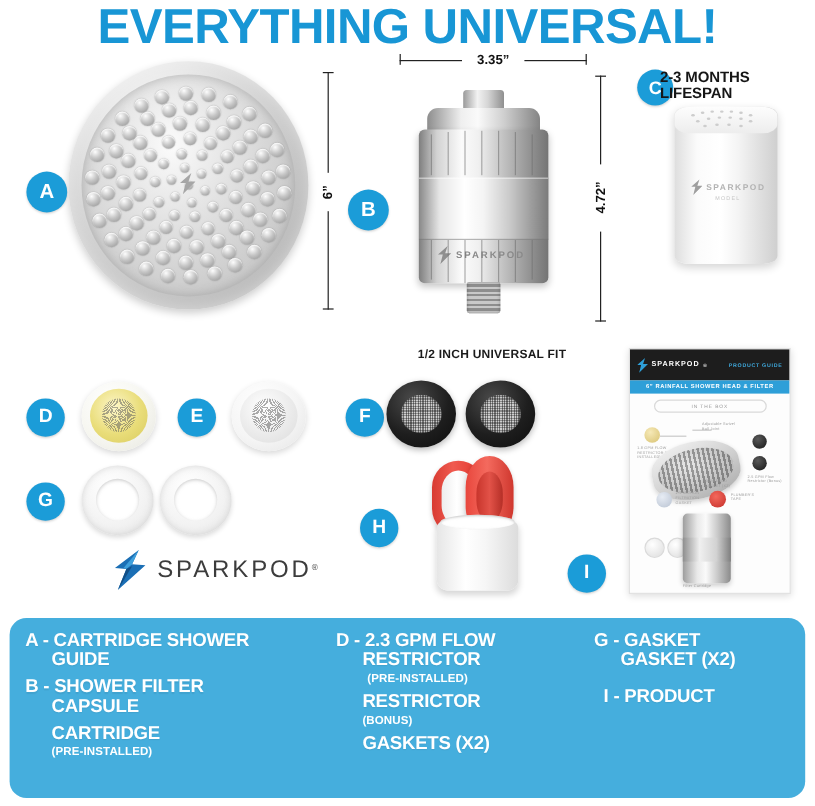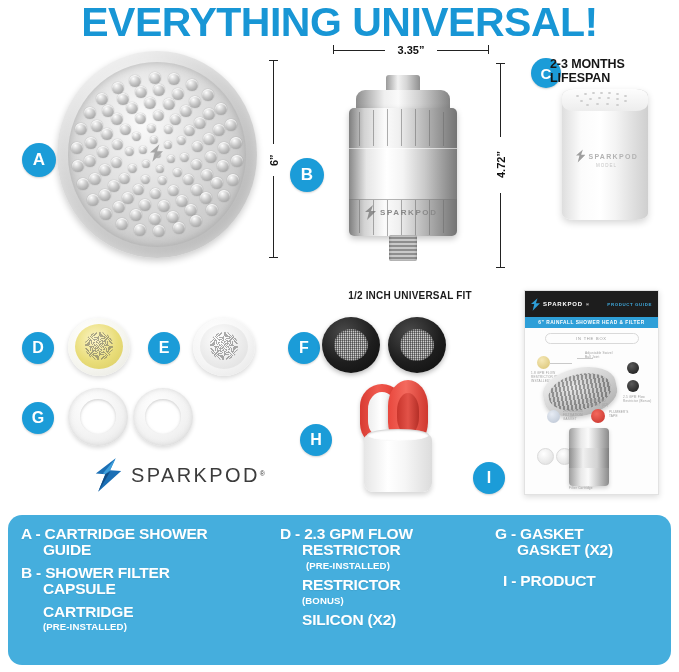--- a/index.html
+++ b/index.html
@@ -618,21 +618,21 @@
     <div class="legitem">
       <div class="main">D - 2.3 GPM FLOW</div>
       <div class="main ind">RESTRICTOR</div>
       <div class="sub ind2">(PRE-INSTALLED)</div>
     </div>
     <div class="legitem">
       <div class="main ind">RESTRICTOR</div>
       <div class="sub ind">(BONUS)</div>
     </div>
     <div class="legitem">
-      <div class="main ind">SILICON (X2)</div>
+      <div class="main ind">GASKETS (X2)</div>
     </div>
   </div>
 
   <div class="legcol" style="left:487px;width:175px;">
     <div class="legitem" style="margin-bottom:14px;">
       <div class="main">G - GASKET</div>
       <div class="main ind">GASKET (X2)</div>
     </div>
     <div class="legitem" style="margin-bottom:14px;">
     </div>

